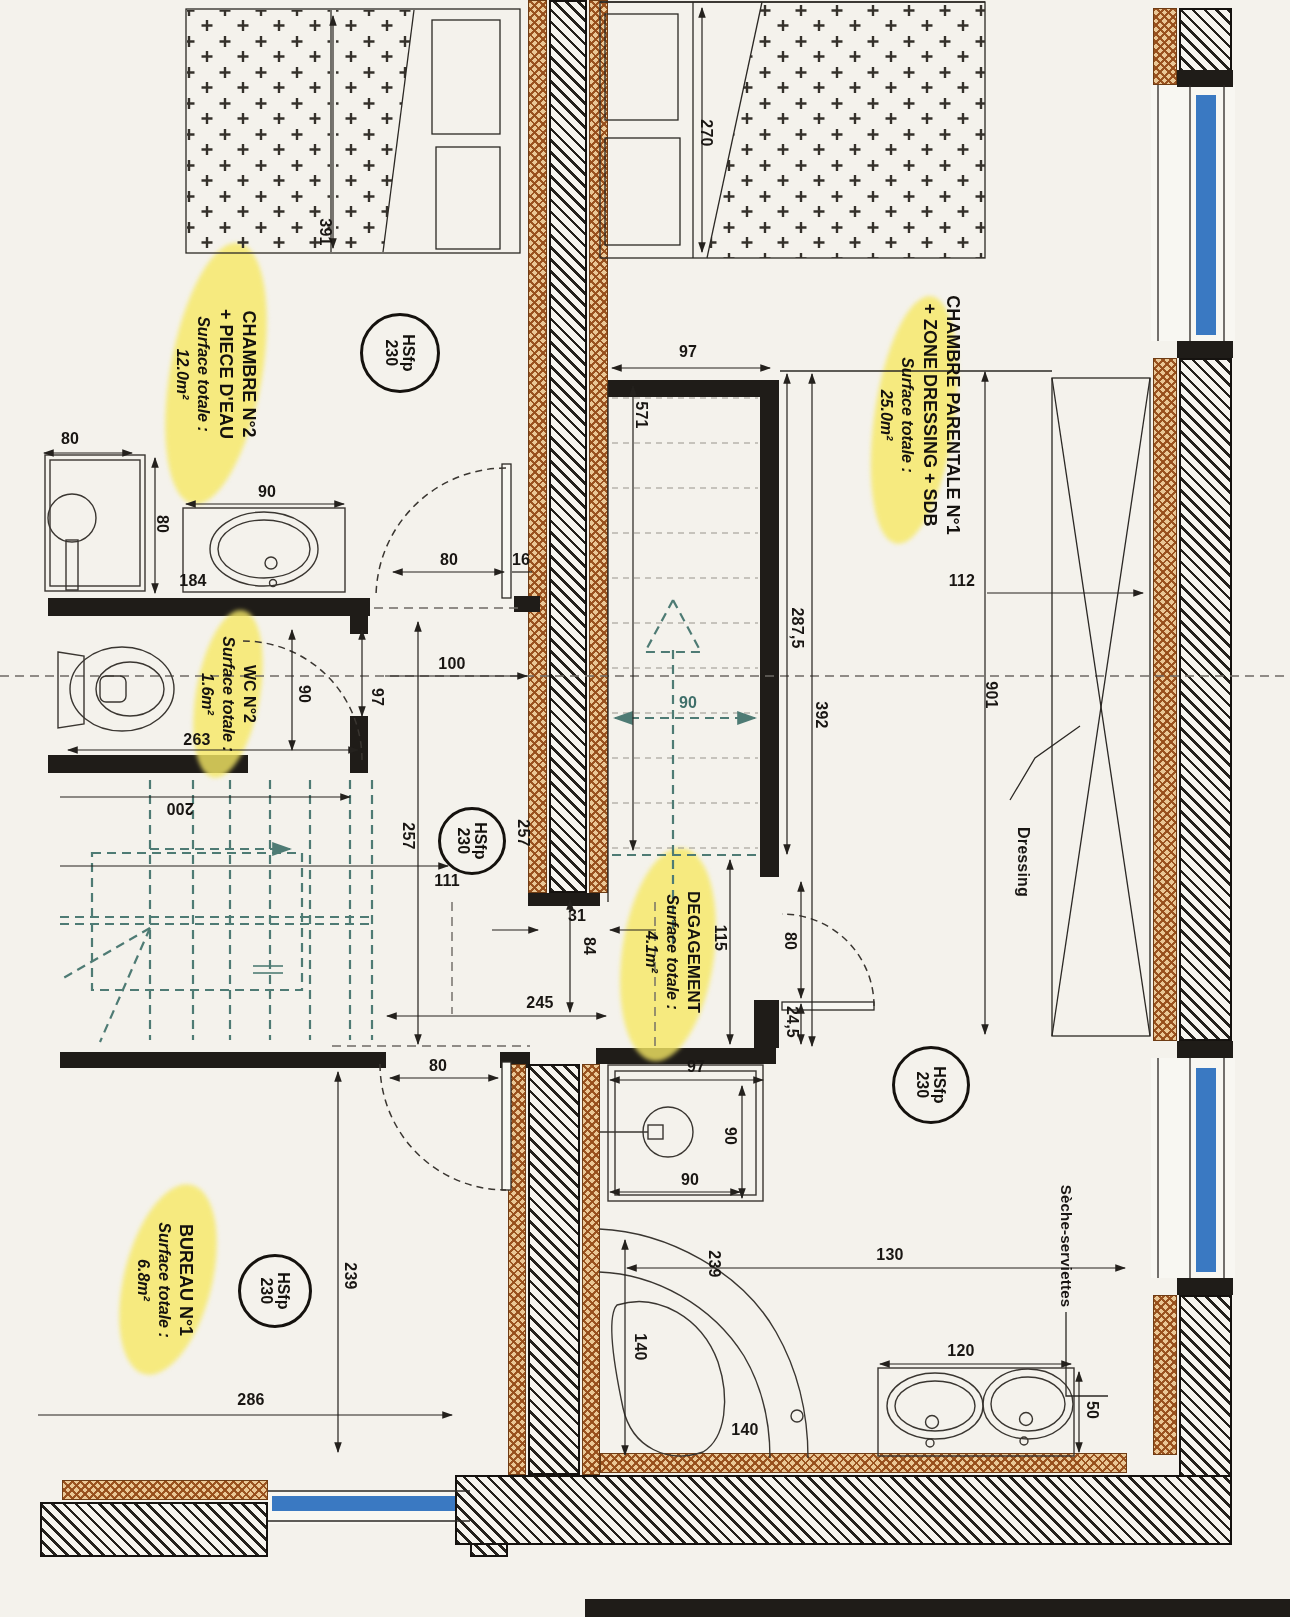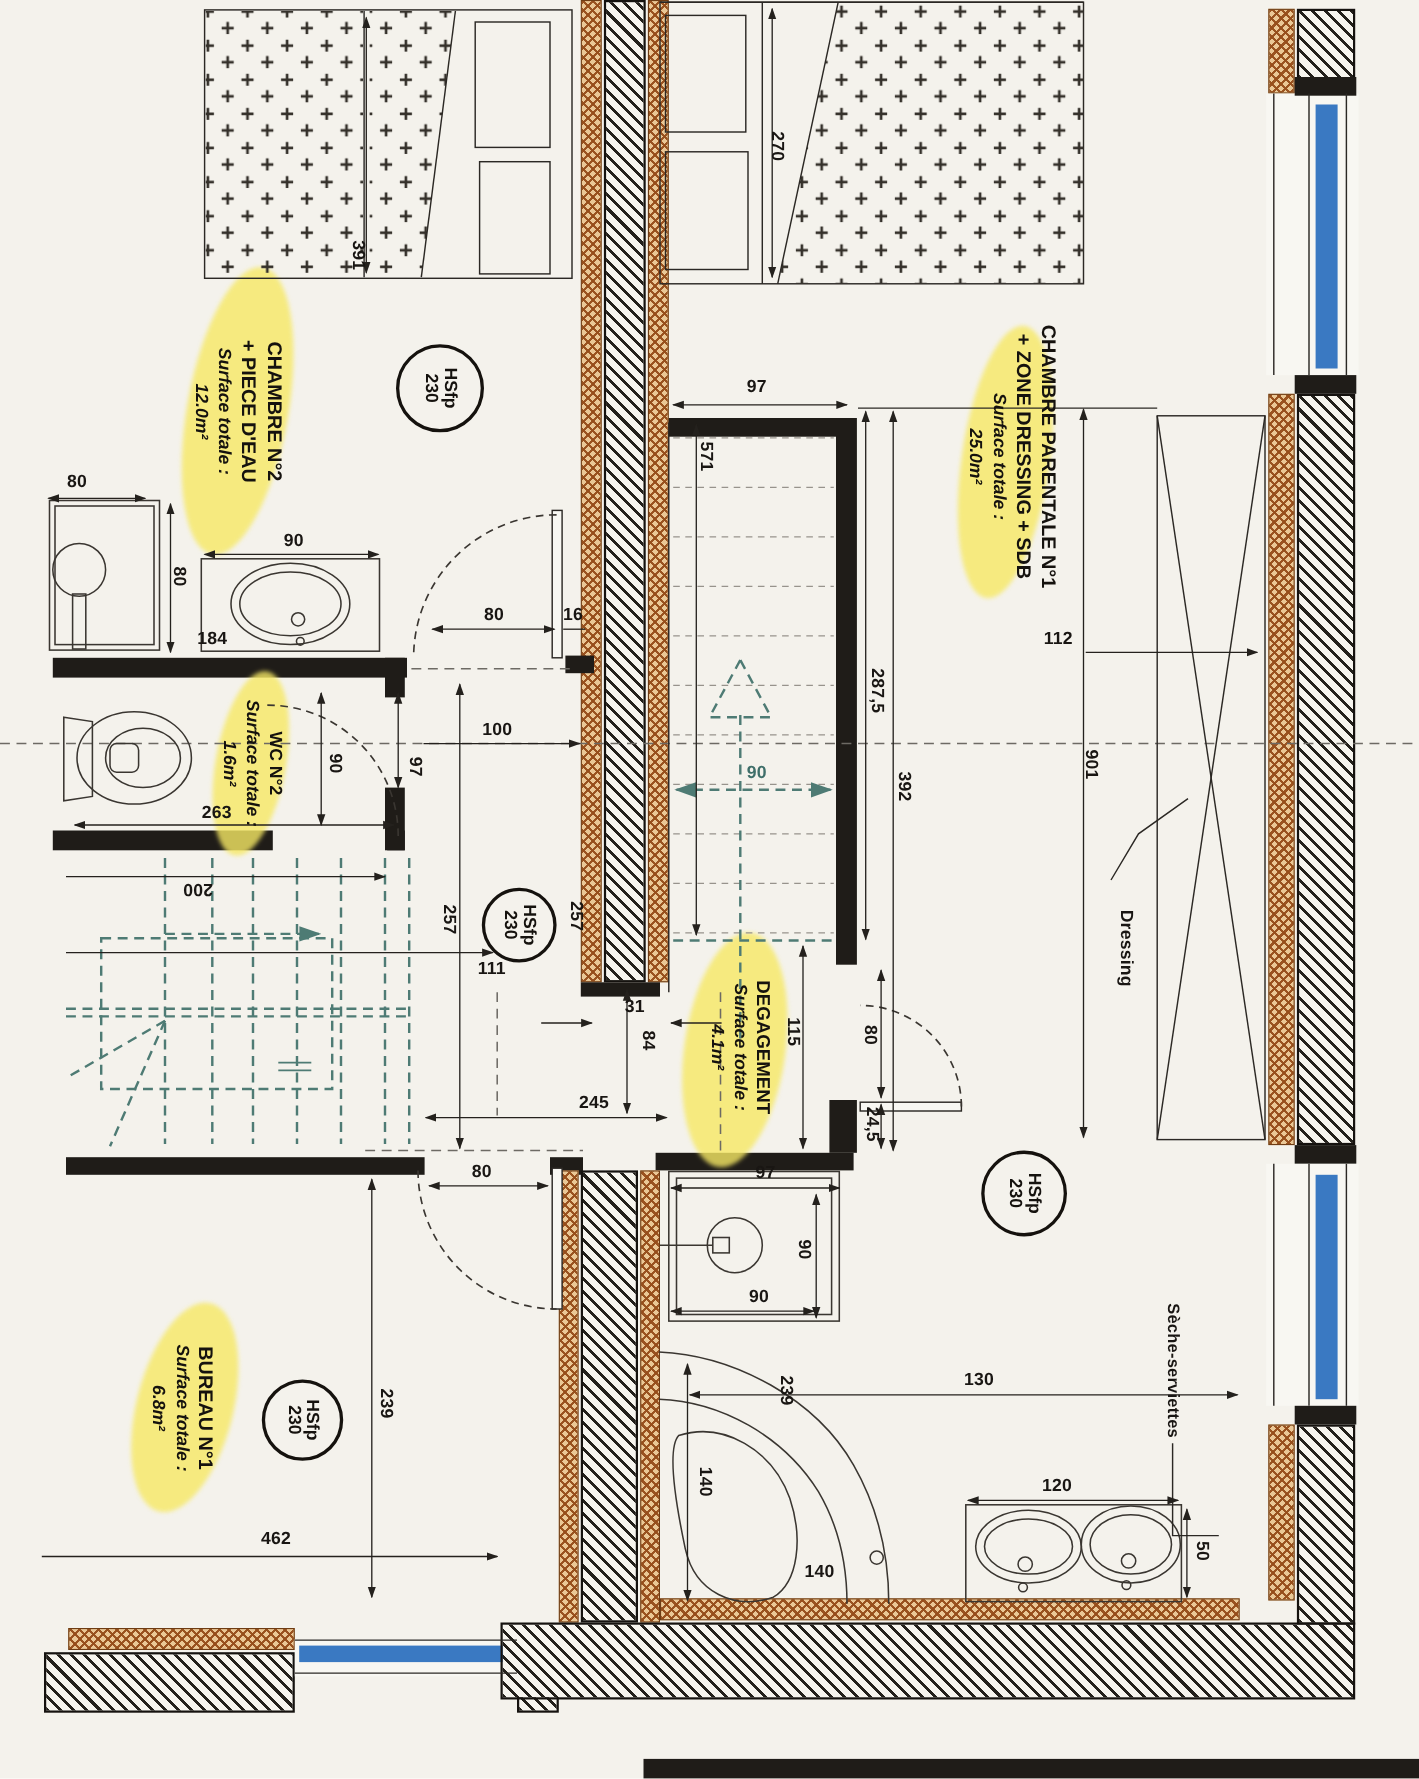--- a/index.html
+++ b/index.html
@@ -378,17 +378,17 @@
   <div class="t teal" style="left:688px;top:703px">90</div>
   <div class="t" style="left:696px;top:1067px">97</div>
   <div class="t r90" style="left:730px;top:1136px">90</div>
   <div class="t" style="left:690px;top:1180px">90</div>
   <div class="t r90" style="left:714px;top:1264px">239</div>
   <div class="t r90" style="left:640px;top:1347px">140</div>
   <div class="t" style="left:745px;top:1430px">140</div>
   <div class="t" style="left:890px;top:1255px">130</div>
   <div class="t" style="left:961px;top:1351px">120</div>
   <div class="t r90" style="left:1092px;top:1410px">50</div>
-  <div class="t" style="left:251px;top:1400px">462</div>
+  <div class="t" style="left:251px;top:1400px">286</div>
   <div class="t r90" style="left:350px;top:1276px">239</div>
   <div class="t" style="left:438px;top:1066px">80</div>
 
 </div>
 
 </body></html>

